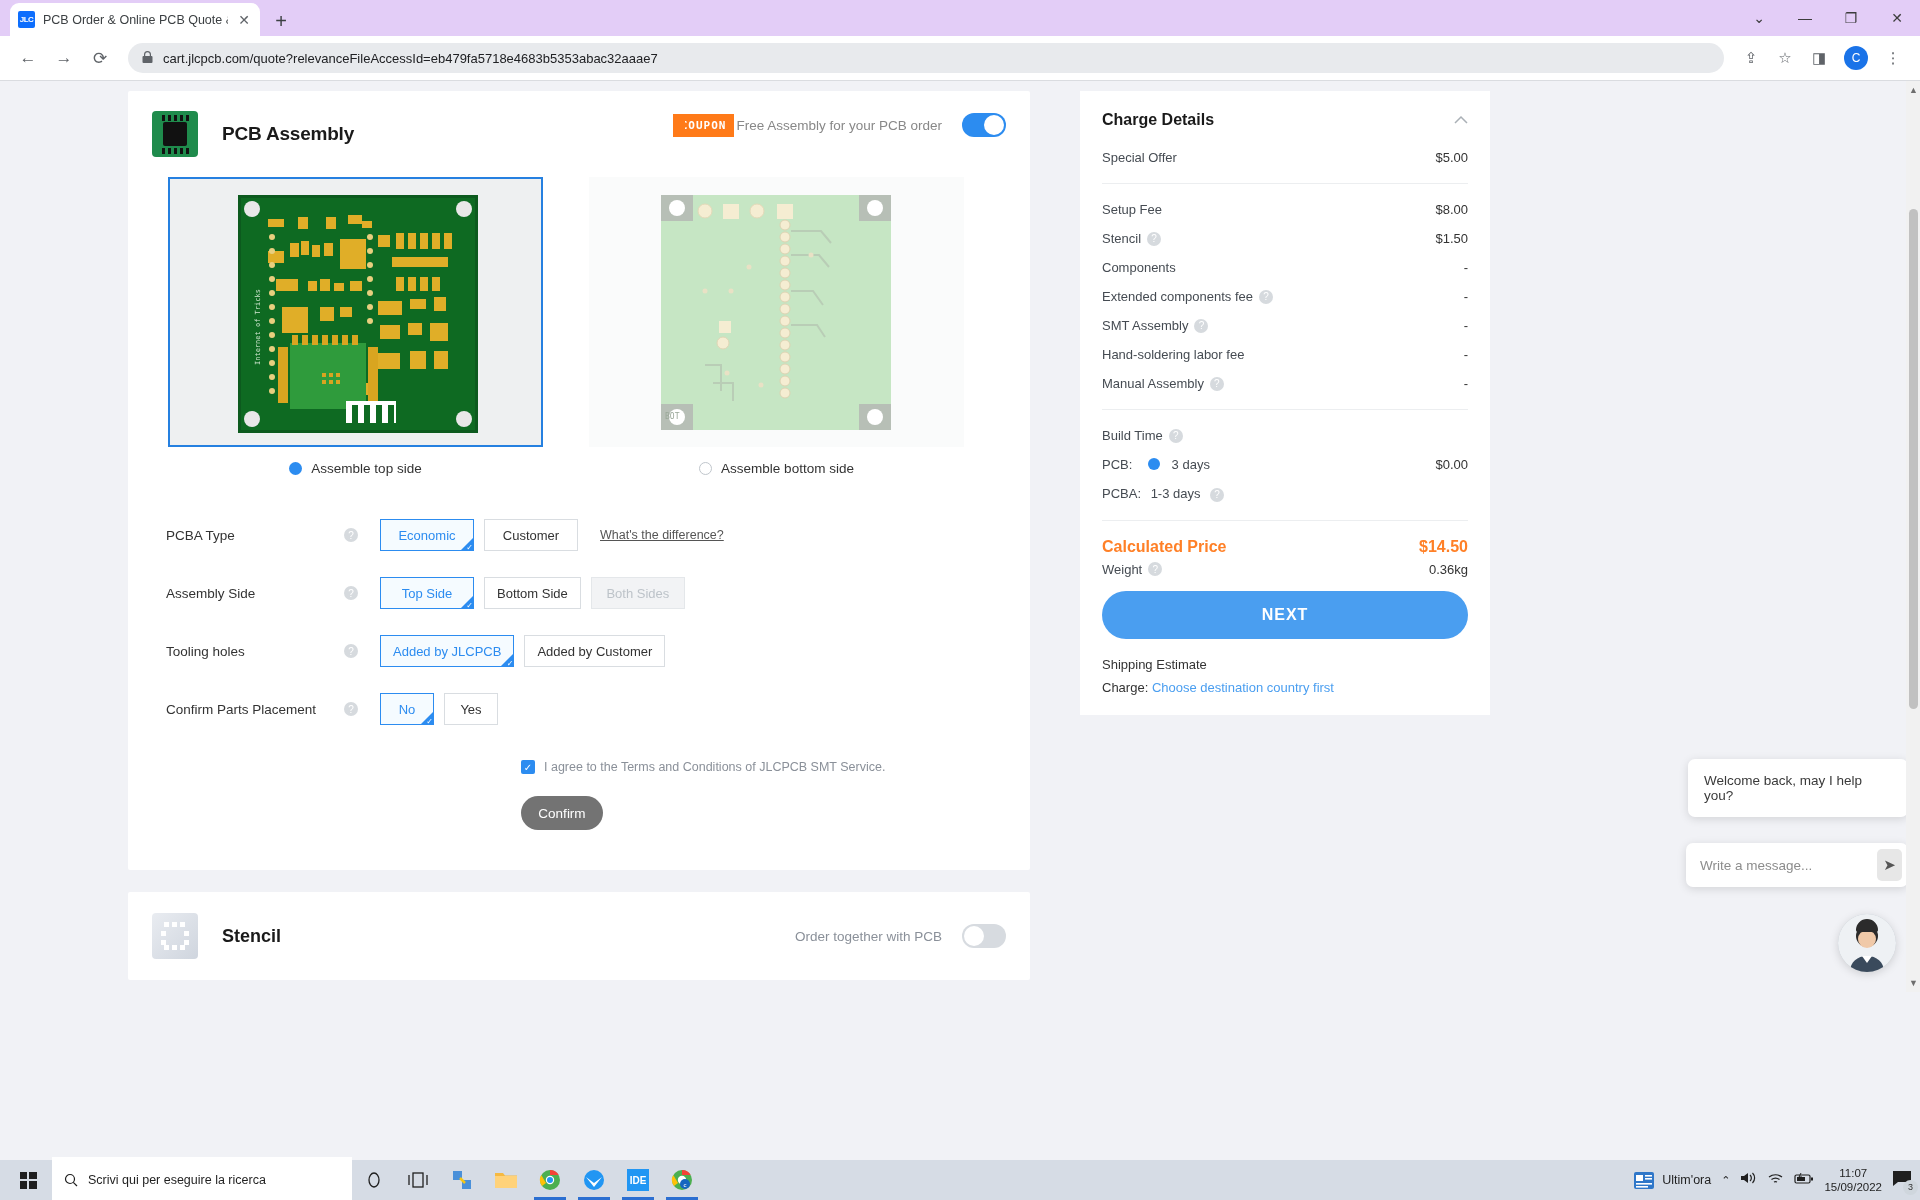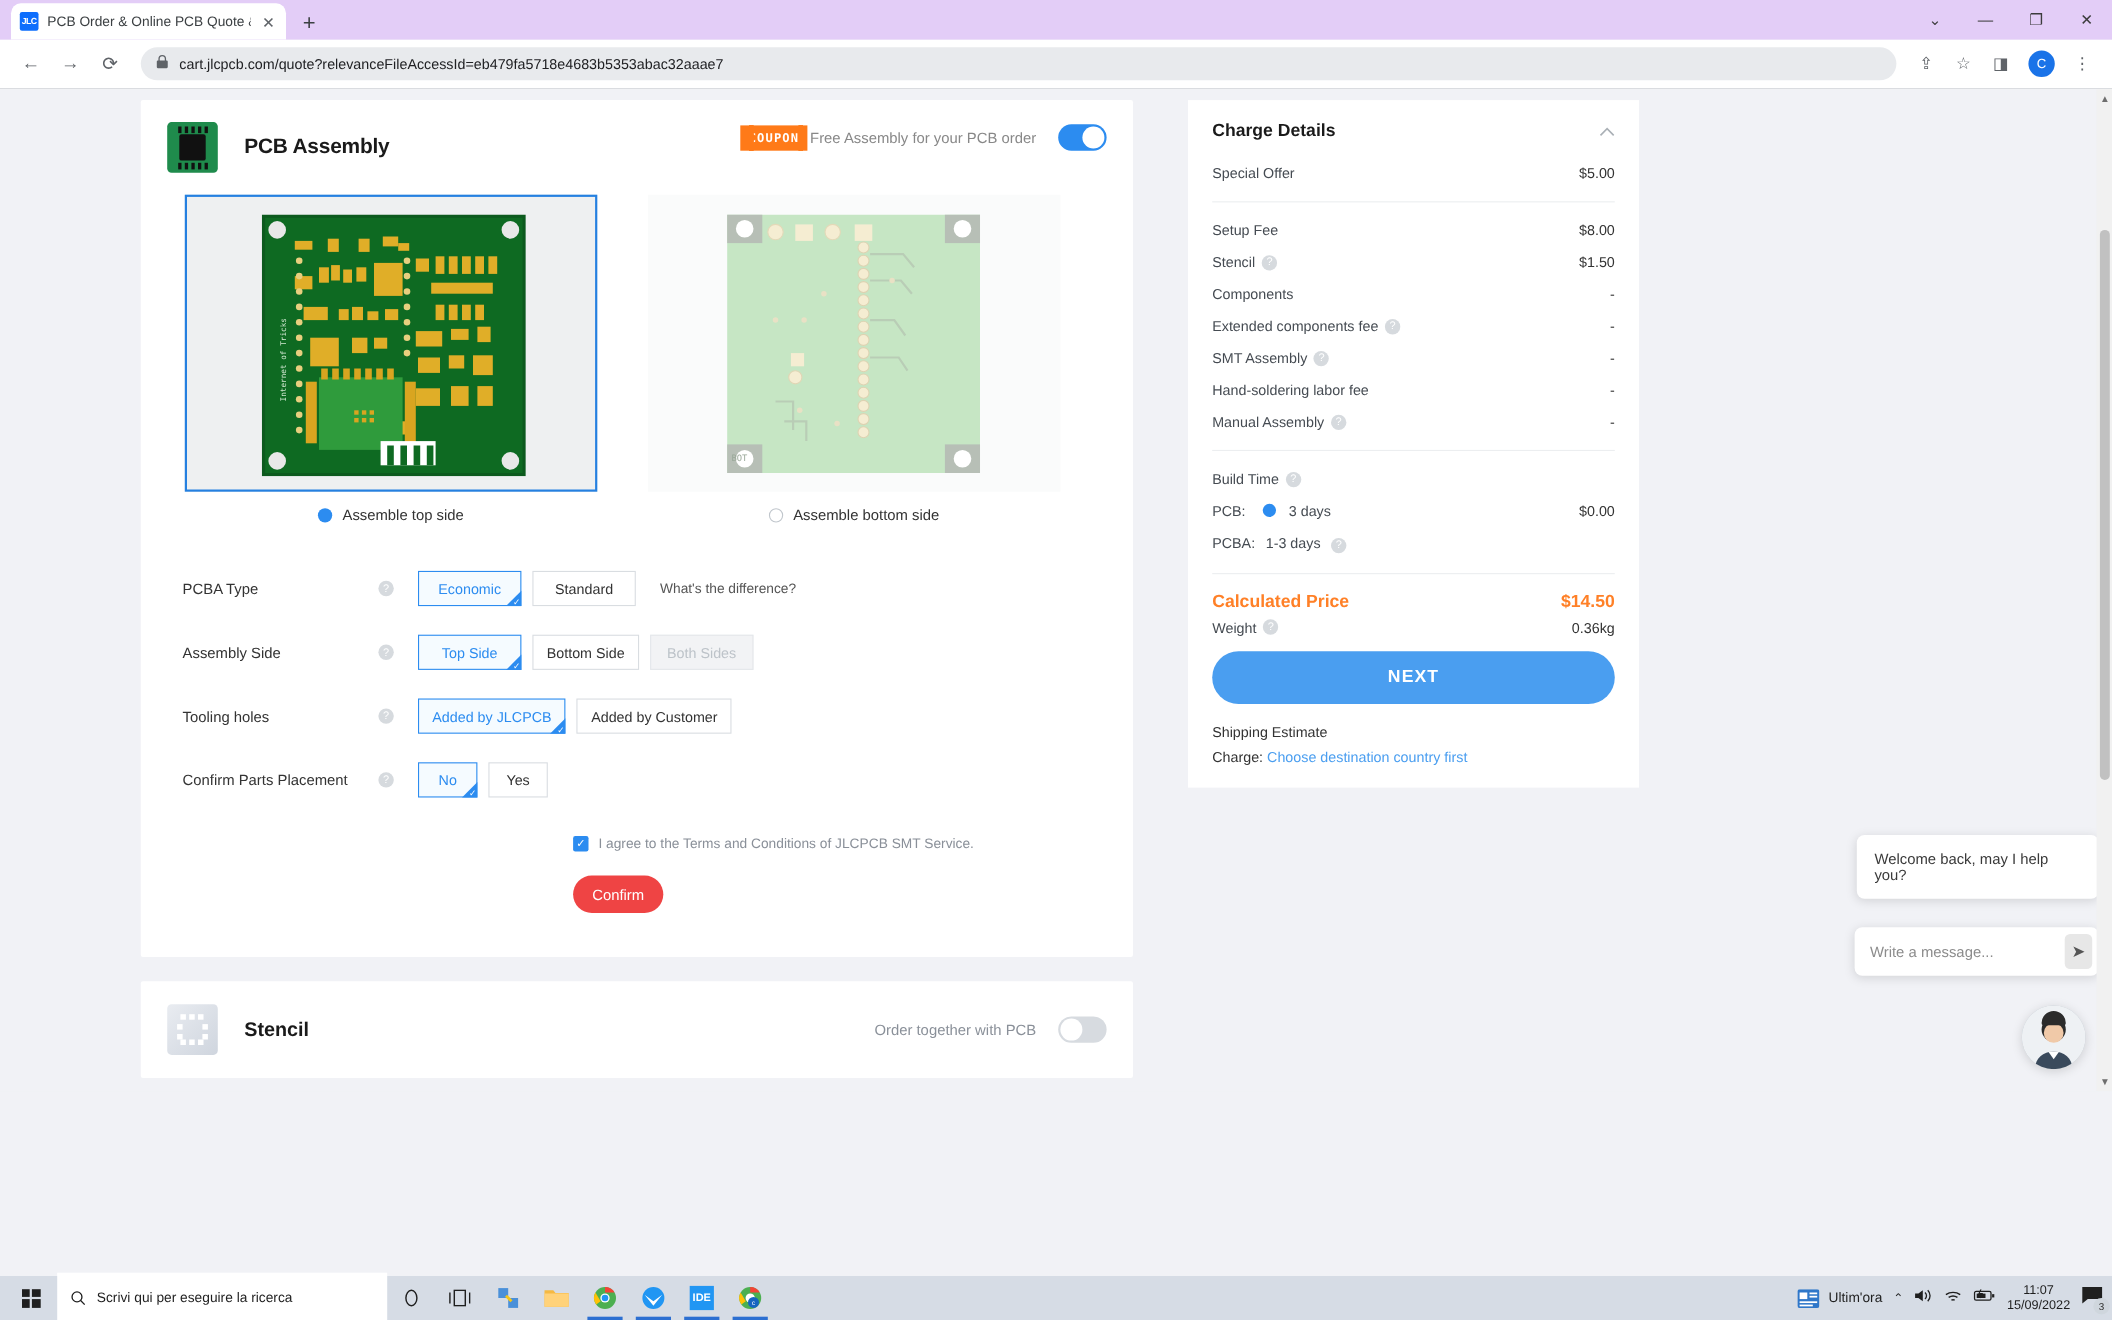--- a/index.html
+++ b/index.html
@@ -136,29 +136,29 @@
   .opt-btn.active::after {
     content: ""; position: absolute; right: -1px; bottom: -1px;
     border-style: solid; border-width: 0 0 14px 14px;
     border-color: transparent transparent #2c8cf0 transparent;
   }
   .opt-btn.active::before {
     content: "✓"; position: absolute; right: 0px; bottom: -2px; color: #fff;
     font-size: 8px; z-index: 2; line-height: 1;
   }
   .opt-btn.disabled { background: #f2f3f5; color: #bdc3c9; border-color: #e4e7ea; cursor: default; }
-  .diff-link { font-size: 12.5px; color: #555; margin-left: 12px; cursor: pointer; }
+  .diff-link { font-size: 12.5px; color: #555; text-decoration: underline; margin-left: 12px; cursor: pointer; }
 
   .agree-row { display: flex; align-items: center; gap: 9px; padding: 22px 0 0 355px; }
   .chk { width: 14px; height: 14px; background: #2c8cf0; border-radius: 2px; color: #fff;
          font-size: 10px; display: flex; align-items: center; justify-content: center; cursor: pointer; }
   .agree-text { font-size: 12.5px; color: #8a9099; }
   .confirm-row { padding: 22px 0 40px 355px; }
   .btn-confirm {
-    width: 82px; height: 34px; background: #ef4444; color: #fff; border: none;
+    width: 82px; height: 34px; background: #737373; color: #fff; border: none;
     border-radius: 17px; font-size: 13.5px; cursor: pointer; font-family: inherit;
   }
 
   
   .stencil-card { display: flex; align-items: center; padding: 24px; position: relative; height: 88px; }
   .stencil-icon {
     width: 46px; height: 46px; border-radius: 4px;
     background: linear-gradient(135deg, #e9ecf1, #cfd5de);
     position: relative; display: flex; align-items: center; justify-content: center; flex-shrink: 0;
   }
@@ -504,21 +504,21 @@
               <span>Assemble bottom side</span>
             </div>
           </div>
 
           <div class="opts">
 
             <div class="opt-row">
               <span class="opt-label">PCBA Type</span>
               <span class="qmark">?</span>
               <div class="opt-btn active">Economic</div>
-              <div class="opt-btn">Standard</div>
+              <div class="opt-btn">Customer</div>
               <span class="diff-link">What's the difference?</span>
             </div>
 
             <div class="opt-row">
               <span class="opt-label">Assembly Side</span>
               <span class="qmark">?</span>
               <div class="opt-btn active">Top Side</div>
               <div class="opt-btn">Bottom Side</div>
               <div class="opt-btn disabled">Both Sides</div>
             </div>

